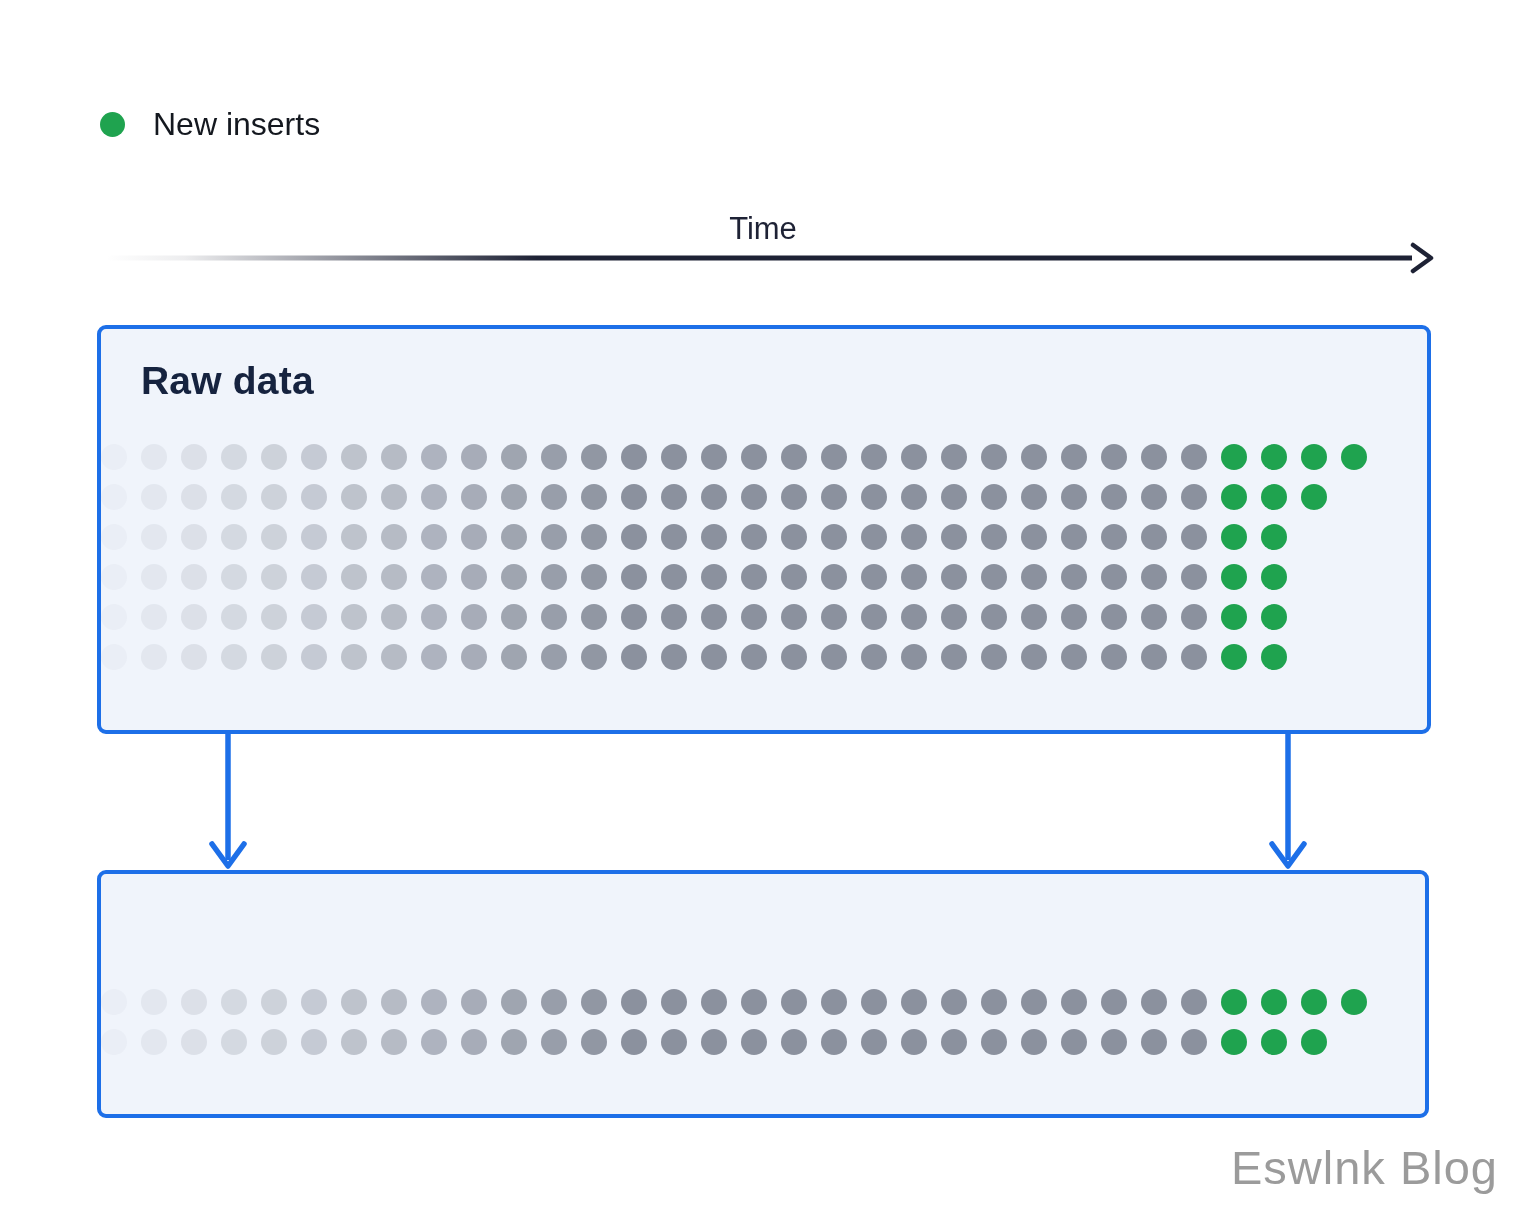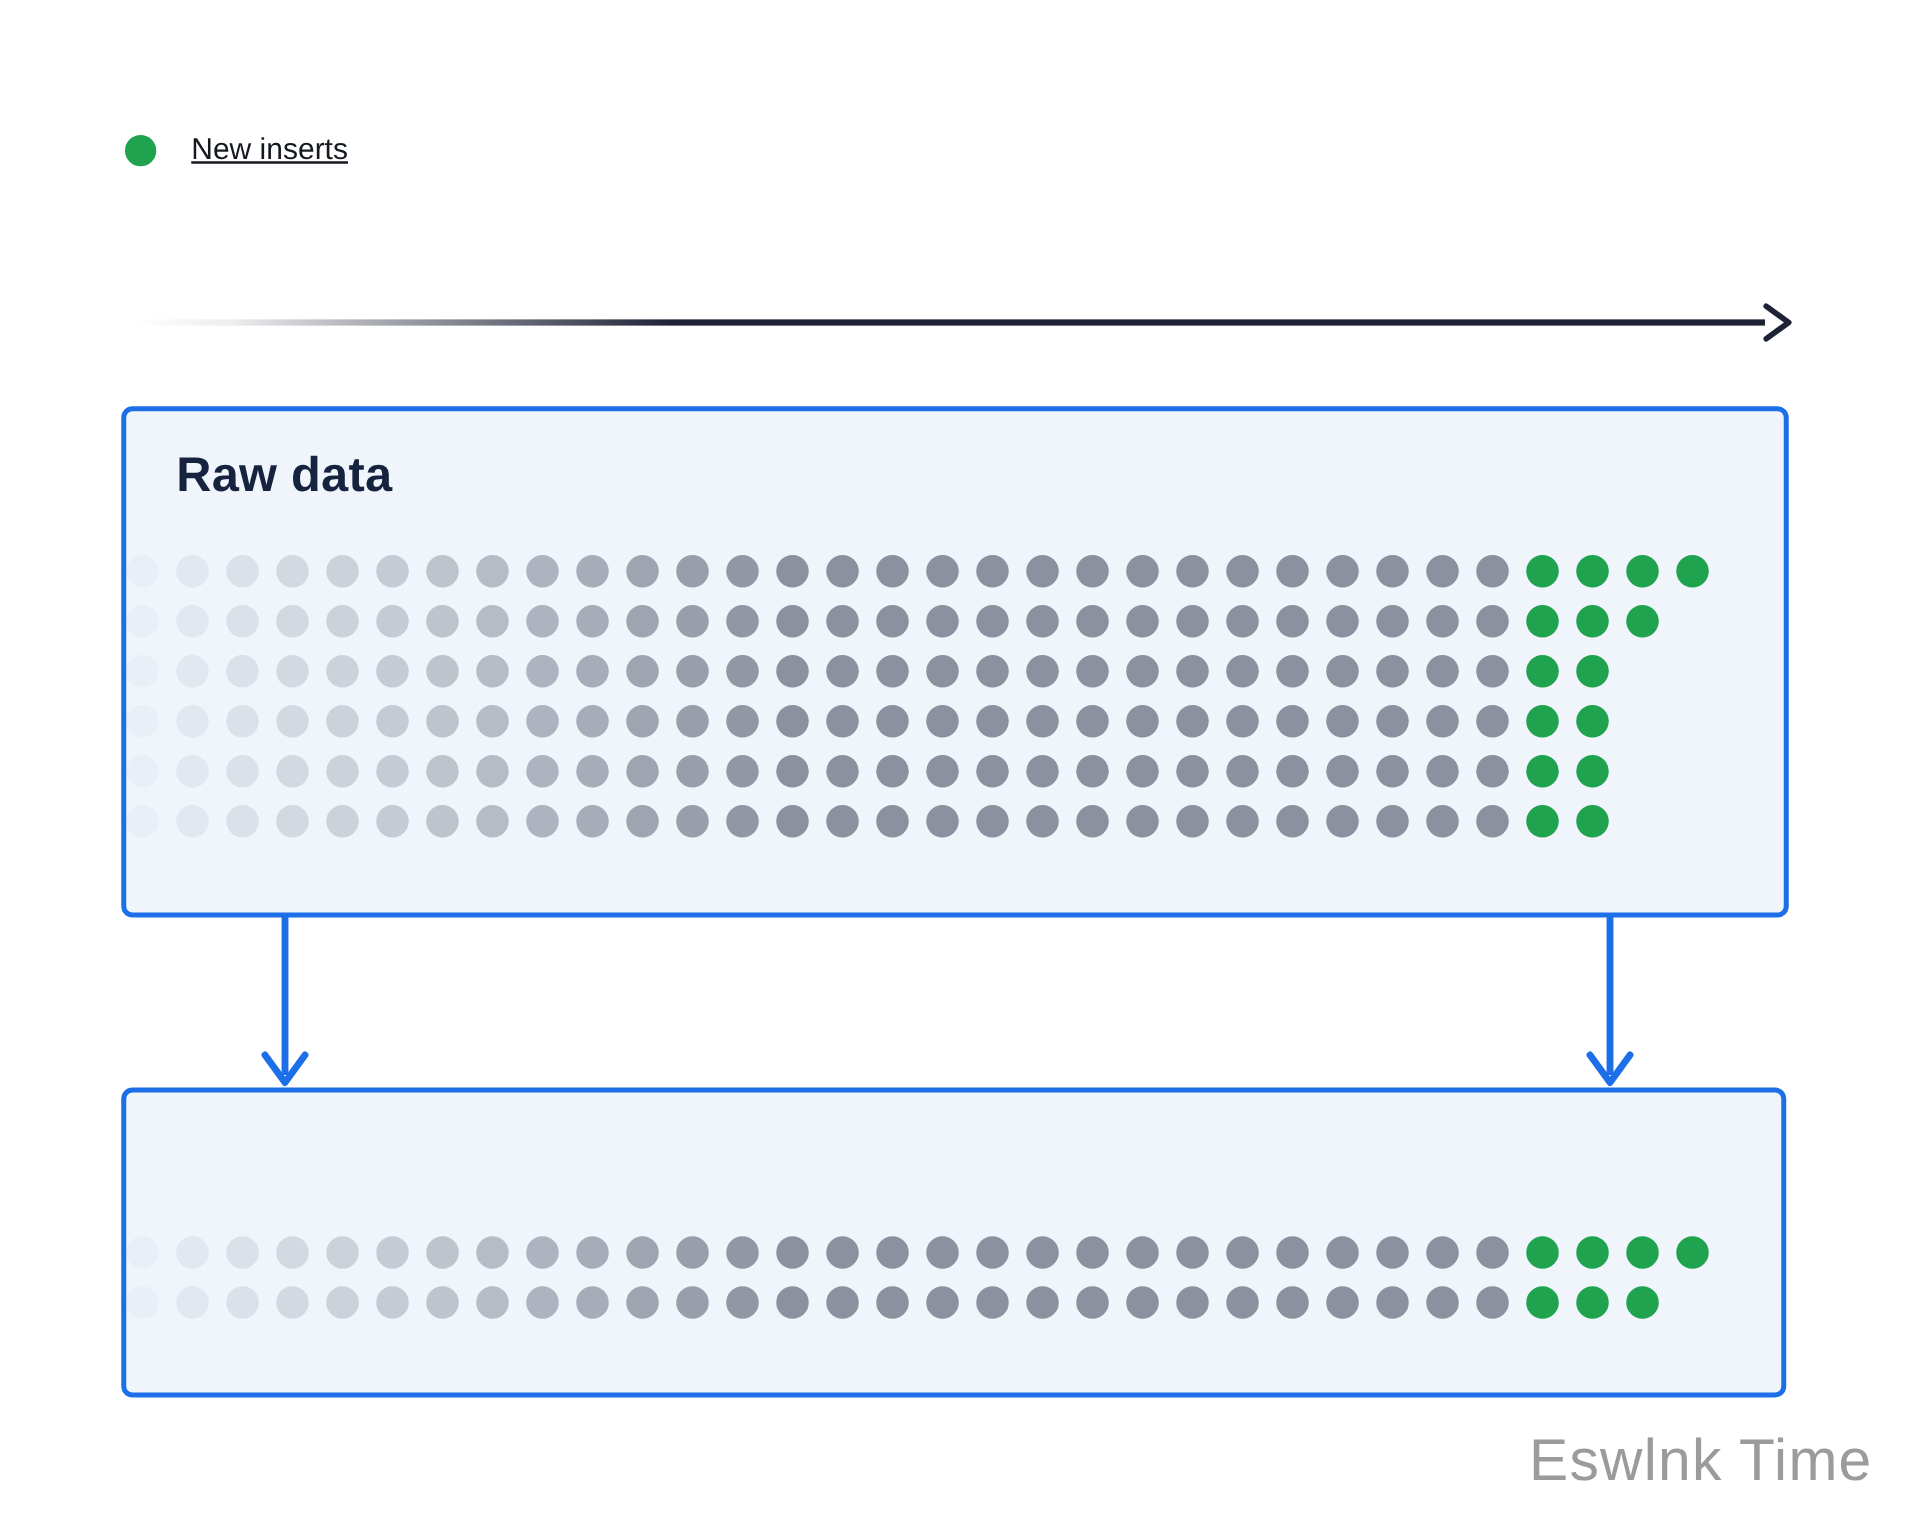--- a/index.html
+++ b/index.html
@@ -32,24 +32,23 @@
   }
   .legend-dot {
     width: 25px;
     height: 25px;
     border-radius: 50%;
     flex: 0 0 auto;
   }
   .legend-dot.green { background: var(--green); }
   .legend-dot.gray  { background: var(--gray); }
   .legend-label {
-    font-size: 24px;
+    font-size: 32px;
     color: #14181f;
     white-space: nowrap;
-    text-decoration: underline;
   }
 
   
   .time-label {
     position: absolute;
     left: 0;
     top: 211px;
     width: 1526px;
     text-align: center;
     font-size: 31px;
@@ -128,20 +127,21 @@
 
 <div class="canvas">
 
   <div class="legend">
     <div class="legend-item">
       <span class="legend-dot green"></span>
       <span class="legend-label">New inserts</span>
     </div>
   </div>
 
+  <div class="time-label">Time</div>
   <svg class="time-arrow" width="1340" height="40" viewBox="0 0 1340 40">
     <defs>
       <linearGradient id="fadeDark" x1="0" y1="0" x2="1" y2="0">
         <stop offset="0" stop-color="#1e2235" stop-opacity="0"></stop>
         <stop offset="0.06" stop-color="#1e2235" stop-opacity="0.08"></stop>
         <stop offset="0.33" stop-color="#1e2235" stop-opacity="1"></stop>
         <stop offset="1" stop-color="#1e2235" stop-opacity="1"></stop>
       </linearGradient>
     </defs>
     <rect x="6" y="15.5" width="1306" height="5" fill="url(#fadeDark)"></rect>
@@ -423,15 +423,15 @@
           <span class="dot gray" style="opacity: 1;"></span>
           <span class="dot gray" style="opacity: 1;"></span>
           <span class="dot gray" style="opacity: 1;"></span>
           <span class="dot green"></span>
           <span class="dot green"></span>
           <span class="dot green"></span>
         </div>
       </div>
   </section>
 
-  <div class="watermark">Eswlnk Time</div>
+  <div class="watermark">Eswlnk Blog</div>
 
 </div>
 
 </body></html>

